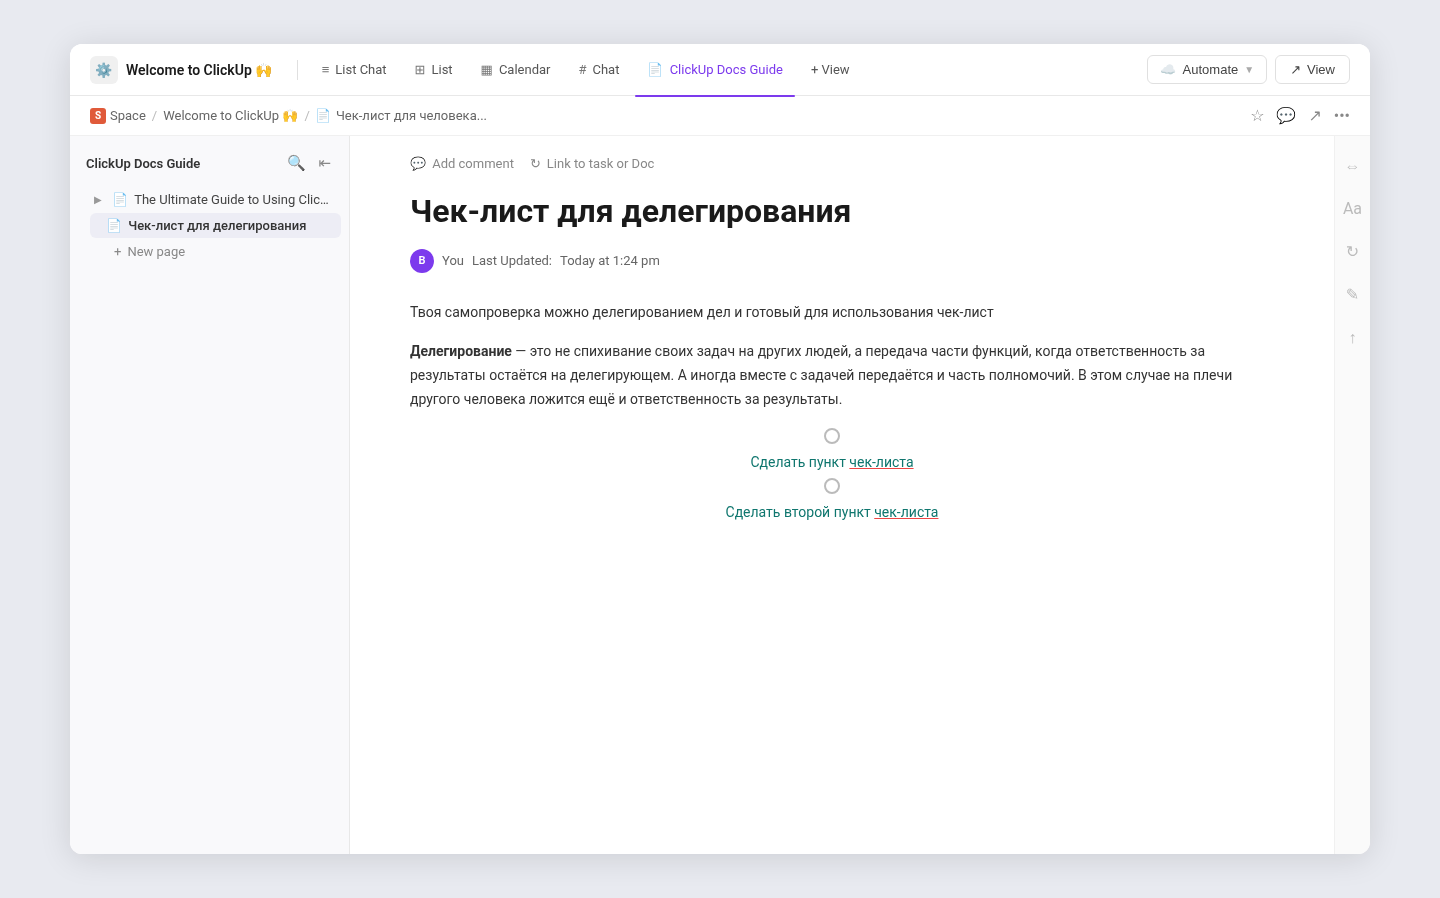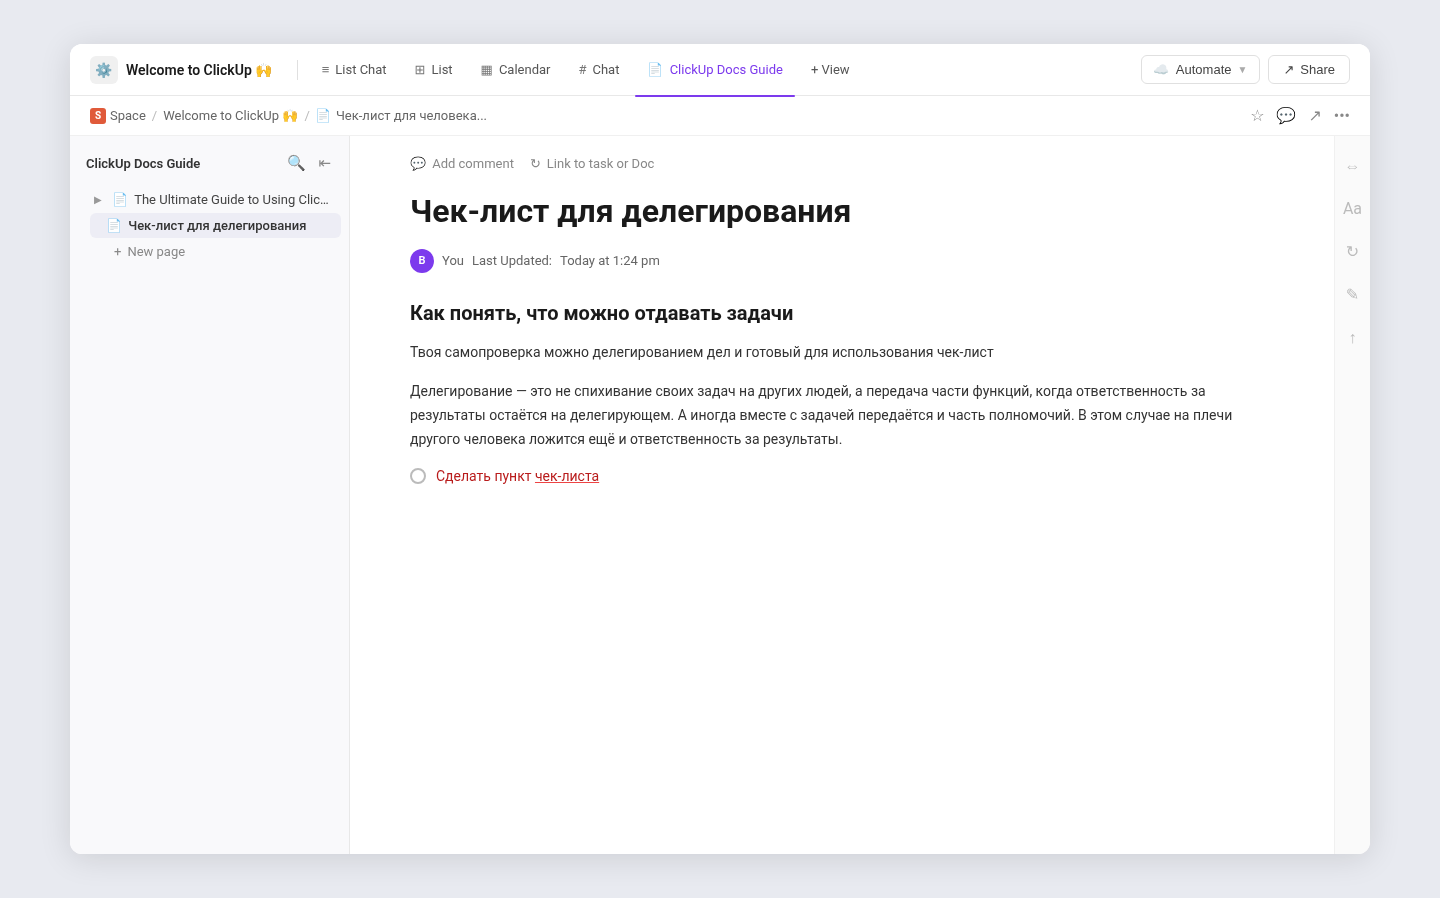--- a/index.html
+++ b/index.html
@@ -299,32 +299,33 @@
       color: #1a1a1a;
       margin-bottom: 16px;
     }
     .doc-paragraph {
       font-size: 14px;
       color: #333;
       line-height: 1.7;
       margin-bottom: 16px;
     }
     .doc-paragraph strong {
-      font-weight: 400;
+      font-weight: 700;
     }
     .checklist {
       margin-top: 8px;
     }
     .checklist-item {
       display: flex;
       align-items: center;
       gap: 10px;
       margin-bottom: 8px;
       font-size: 14px;
-      color: #b91c1c;
+      color: #0f766e;
+      flex-direction: column;
     }
     .checklist-radio {
       width: 16px;
       height: 16px;
       border: 2px solid #bbb;
       border-radius: 50%;
       flex-shrink: 0;
       cursor: pointer;
     }
     .checklist-text u {
@@ -400,21 +401,21 @@
     <div class="nav-spacer"></div>
 
     <div class="nav-actions">
       <button class="btn-automate">
         <span>☁️</span>
         <span>Automate</span>
         <span style="font-size:10px;color:#aaa;">▼</span>
       </button>
       <button class="btn-share">
         <span>↗</span>
-        <span>Share</span>
+        <span>View</span>
       </button>
     </div>
   </div>
 
   <div class="breadcrumb-bar">
     <div class="breadcrumb-item">
       <span class="space-icon">S</span>
       <span>Space</span>
     </div>
     <span class="breadcrumb-sep">/</span>
@@ -481,33 +482,36 @@
 
         <h1 class="doc-title">Чек-лист для делегирования</h1>
 
         <div class="doc-meta">
           <div class="avatar">B</div>
           <span>You</span>
           <span>Last Updated:</span>
           <span>Today at 1:24 pm</span>
         </div>
 
-        <h2 class="doc-section-heading">Как понять, что можно отдавать задачи</h2>
 
         <p class="doc-paragraph">Твоя самопроверка можно делегированием дел и готовый для использования чек-лист</p>
 
         <p class="doc-paragraph">
           <strong>Делегирование</strong><span> — это не спихивание своих задач на других людей, а передача части функций, когда ответственность за результаты остаётся на делегирующем. А иногда вместе с задачей передаётся и часть полномочий. В этом случае на плечи другого человека ложится ещё и ответственность за результаты.</span>
         </p>
 
 
         <div class="checklist">
           <div class="checklist-item">
             <div class="checklist-radio"></div>
             <span class="checklist-text">Сделать пункт <u>чек-листа</u></span>
+          </div>
+          <div class="checklist-item">
+            <div class="checklist-radio"></div>
+            <span class="checklist-text">Сделать второй пункт <u>чек-листа</u></span>
           </div>
         </div>
       </div>
 
       <div class="right-toolbar">
         <span class="right-tool-icon">⇔</span>
         <span class="right-tool-icon">Aa</span>
         <span class="right-tool-icon">↻</span>
         <span class="right-tool-icon">✎</span>
         <span class="right-tool-icon">↑</span>

